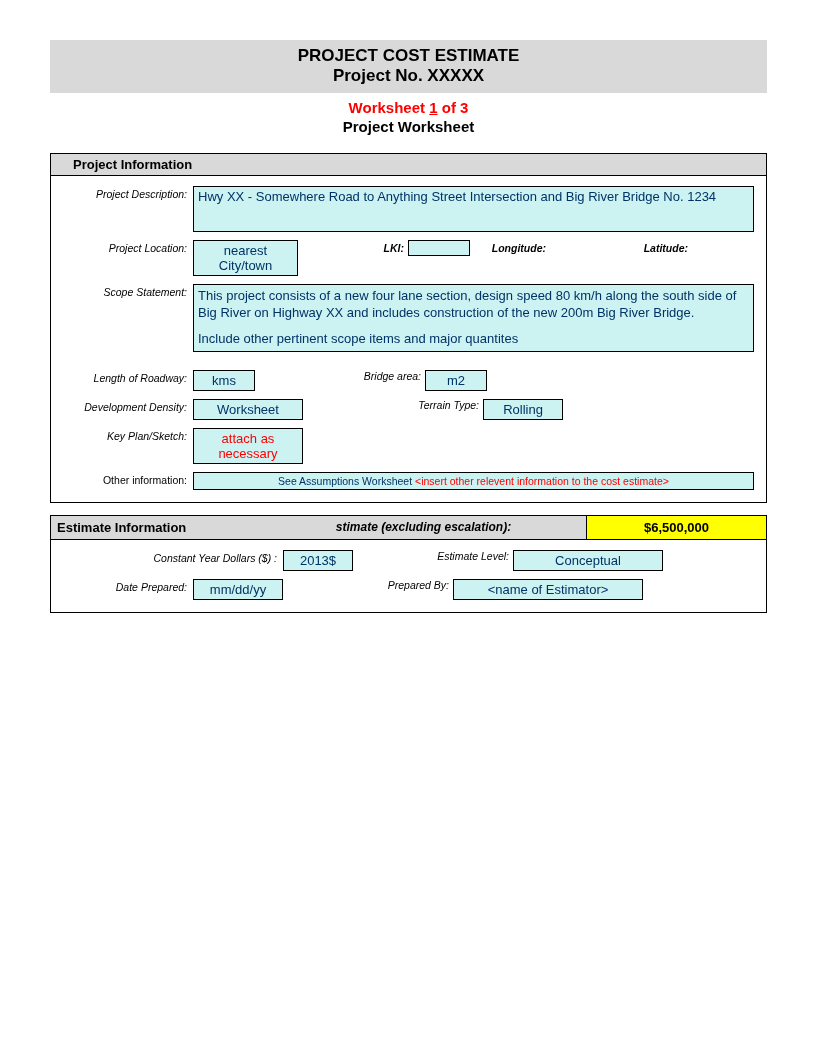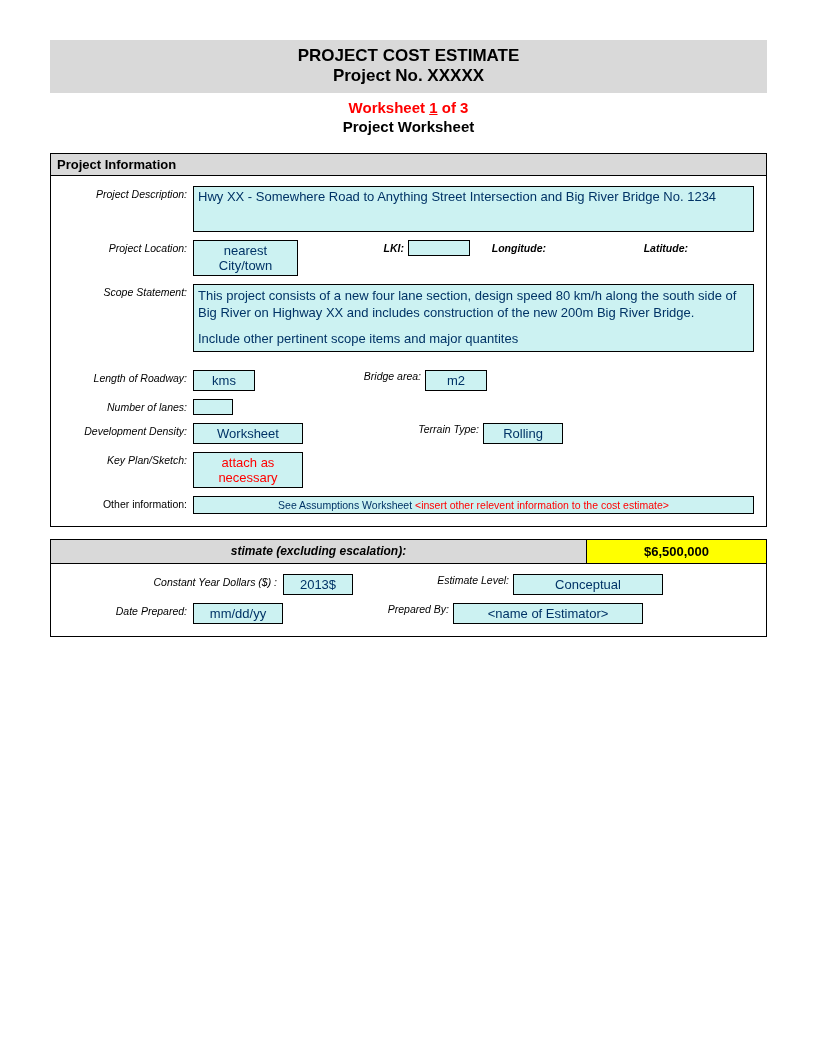--- a/index.html
+++ b/index.html
@@ -36,21 +36,21 @@
     margin-bottom: 18px;
   }
   .section {
     border: 1px solid #000;
     margin-bottom: 12px;
   }
   .section-header {
     background: #d9d9d9;
     font-weight: bold;
     font-size: 13px;
-    padding: 3px 6px;
+    padding: 3px 22px;
     border-bottom: 1px solid #000;
   }
   .section-body {
     padding: 10px 12px 12px 12px;
   }
   .row {
     display: flex;
     align-items: flex-start;
     margin-bottom: 8px;
   }
@@ -203,24 +203,20 @@
     <div style="height:10px"></div>
 
     <div class="row">
       <div class="label">Length of Roadway:</div>
       <div class="field field-xs">kms</div>
       <div class="gap-big"></div>
       <div class="inline-label-norm" style="width:80px">Bridge area:</div>
       <div class="field field-xs">m2</div>
     </div>
 
-    <div class="row">
-      <div class="label">Number of lanes:</div>
-      <div class="field field-tiny"></div>
-    </div>
 
     <div class="row">
       <div class="label">Development Density:</div>
       <div class="field field-sm">Worksheet</div>
       <div class="gap-big"></div>
       <div class="inline-label-norm" style="width:90px">Terrain Type:</div>
       <div class="field" style="width:80px;text-align:center">Rolling</div>
     </div>
 
     <div class="row">
@@ -233,20 +229,21 @@
       <div class="field-other">
         <span class="dark-text">See Assumptions Worksheet </span><span class="placeholder">&lt;insert other relevent information to the cost estimate&gt;</span>
       </div>
     </div>
 
   </div>
 </div>
 
 <div class="section">
   <div class="est-header">
+    <div class="est-title">Estimate Information</div>
     <div class="est-sub">stimate (excluding escalation):</div>
     <div class="est-amount">$6,500,000</div>
   </div>
   <div class="section-body">
 
     <div class="row">
       <div style="width:60px"></div>
       <div class="label" style="width:160px">Constant Year Dollars ($) :</div>
       <div class="field" style="width:70px;text-align:center">2013$</div>
       <div style="width:60px"></div>

